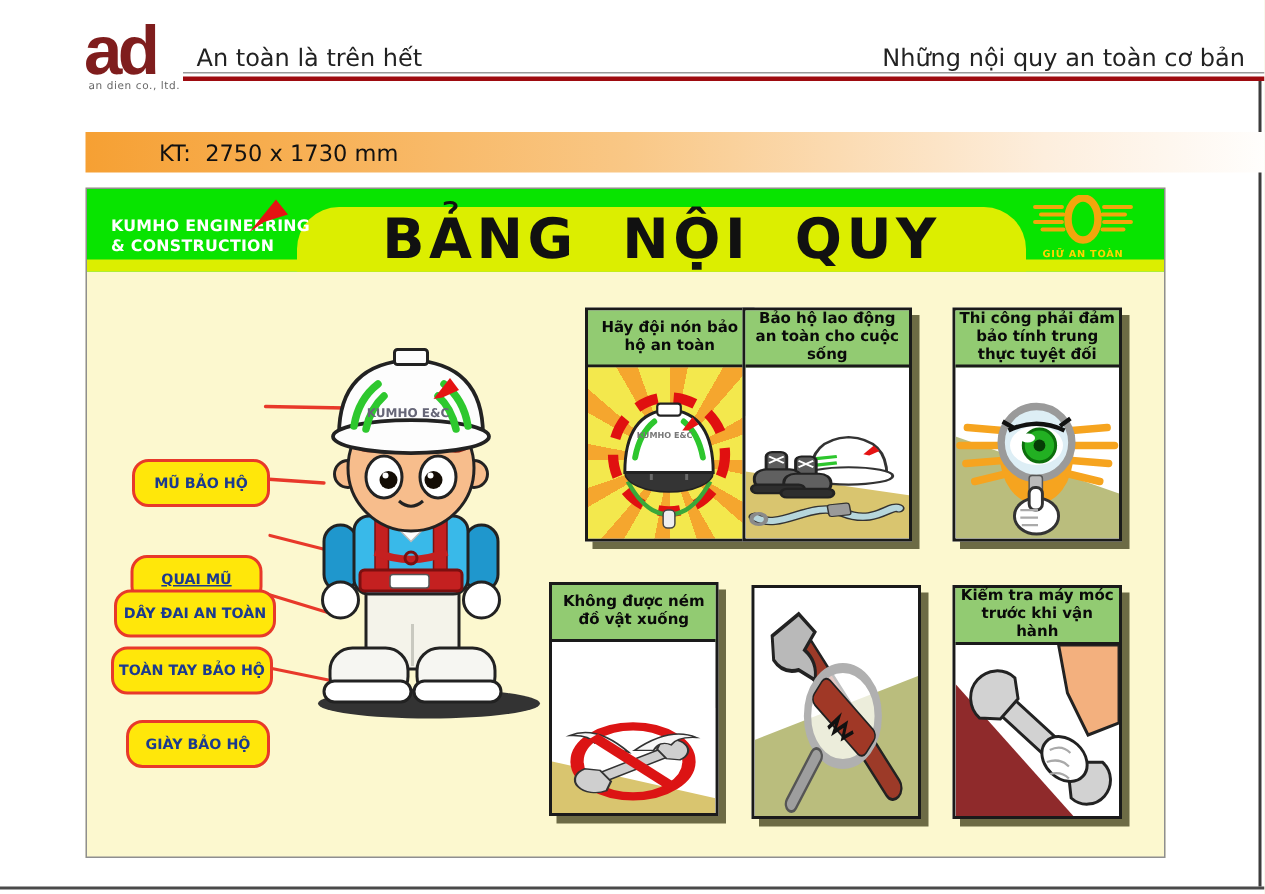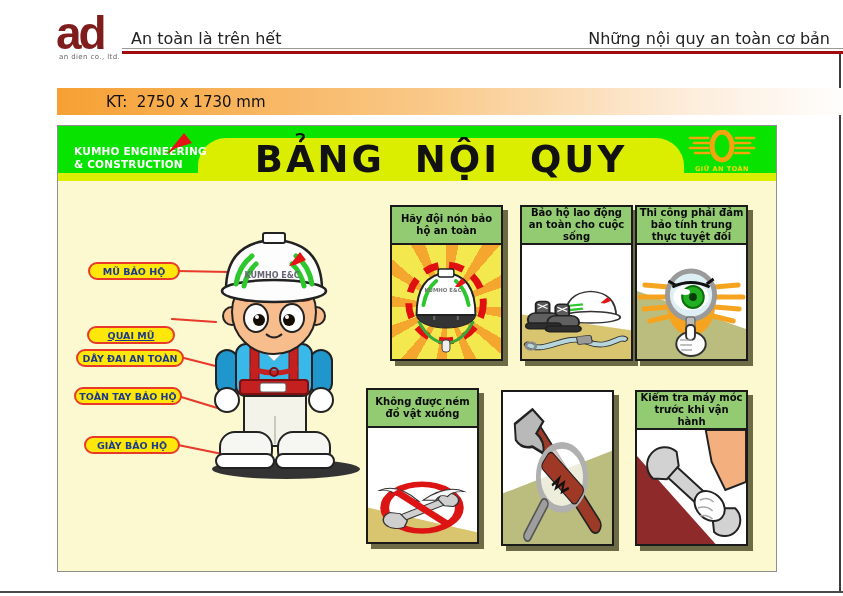--- a/index.html
+++ b/index.html
@@ -30,33 +30,33 @@
   .board-title{font-size:37px;font-weight:bold;color:#111;letter-spacing:3px;word-spacing:14px;}
   .company{position:absolute;left:16px;top:19px;color:#fff;font-weight:bold;font-size:10.5px;line-height:1.2;letter-spacing:.2px;}
   .kumho-arrow{position:absolute;left:104px;top:5px;width:36px;height:28px;}
   .badge{position:absolute;left:630px;top:4px;width:68px;text-align:center;}
   .badge-o{width:68px;height:34px;display:block;}
   .badge-caption{font-size:6.5px;font-weight:bold;color:#ffd400;letter-spacing:.5px;margin-top:1px;}
 
   
   .connectors{position:absolute;left:57px;top:190px;width:320px;height:340px;z-index:1;}
   .mascot{position:absolute;left:186px;top:228px;width:176px;height:256px;z-index:2;}
-  .pill{position:absolute;height:18px;z-index:3;background:#ffe70a;border:2px solid #e8392a;border-radius:11px;
+  .pill{position:absolute;height:32px;z-index:3;background:#ffe70a;border:2px solid #e8392a;border-radius:11px;
     display:flex;align-items:center;justify-content:center;box-sizing:border-box;
-    font-size:9.5px;font-weight:bold;color:#1b3a8f;white-space:nowrap;padding:0 6px;}
+    font-size:9.5px;font-weight:bold;color:#1b3a8f;white-space:nowrap;padding:0 6px;margin-top:44px;}
   .pill1{left:88px;top:262px;width:92px;}
   .pill2{left:87px;top:326px;width:88px;text-decoration:underline;}
   .pill3{left:76px;top:349px;width:108px;}
   .pill4{left:74px;top:387px;width:108px;}
   .pill5{left:84px;top:436px;width:96px;}
 
   
   .panel{position:absolute;width:113px;height:156px;background:#fff;border:2px solid #1a1a1a;box-sizing:border-box;
     box-shadow:5px 5px 0 #6d6b45;display:flex;flex-direction:column;}
-  .p1{left:366px;top:205px;margin-left:24px;} .p2{left:520px;top:205px;gap:32px;} .p3{left:635px;top:205px;}
+  .p1{left:366px;top:205px;margin-left:24px;} .p2{left:495px;top:205px;gap:32px;} .p3{left:635px;top:205px;}
   .p4{left:366px;top:388px;gap:44px;} .p5{left:501px;top:390px;} .p6{left:635px;top:390px;}
   .cap{height:38px;background:#92cb72;border-bottom:2px solid #1a1a1a;display:flex;align-items:center;justify-content:center;
     text-align:center;font-size:10px;font-weight:bold;color:#0a0a0a;line-height:1.18;padding:1px 2px;box-sizing:border-box;}
   .art{flex:1;position:relative;overflow:hidden;}
   .art svg{position:absolute;left:0;top:0;width:100%;height:100%;}
   .art-sunburst{background:repeating-conic-gradient(from 0deg at 50% 54%,#f5a62e 0deg 11deg,#f3e84d 11deg 30deg);}
 </style>
 </head>
 <body>
 

